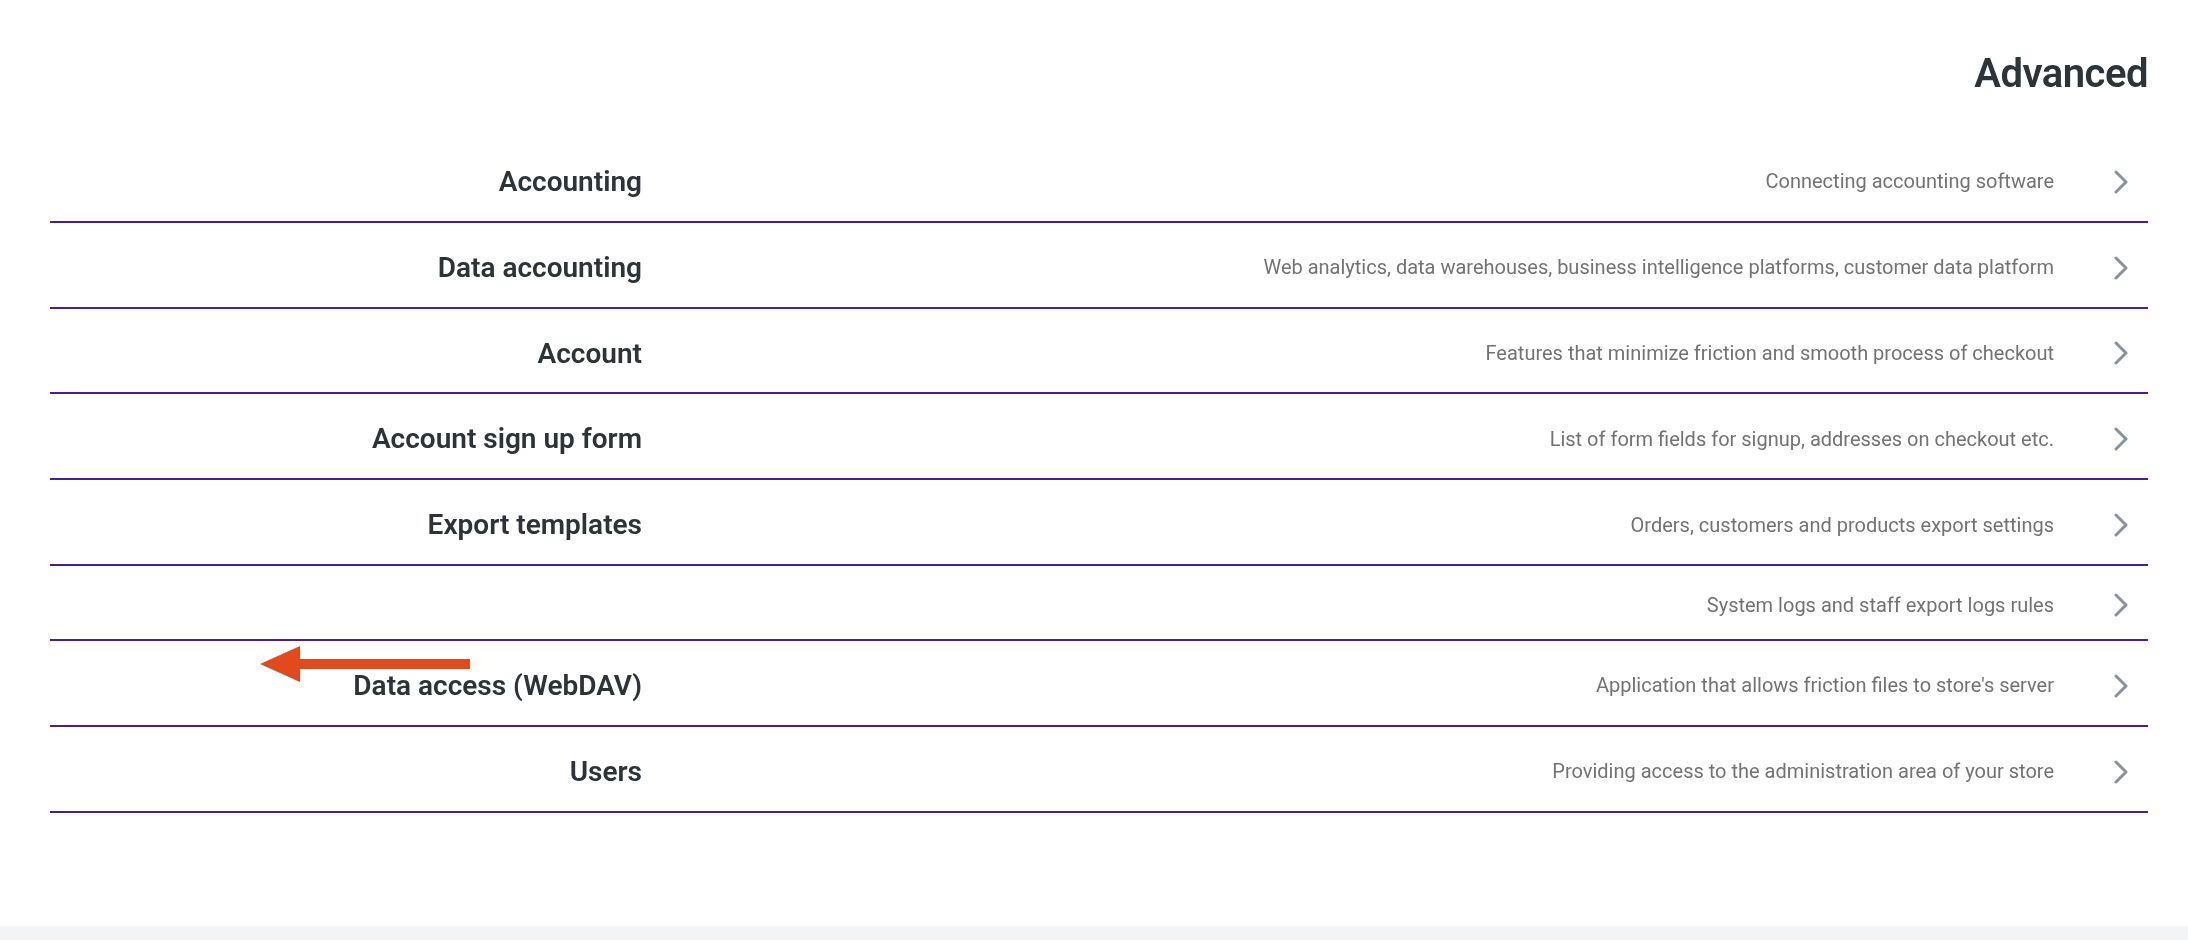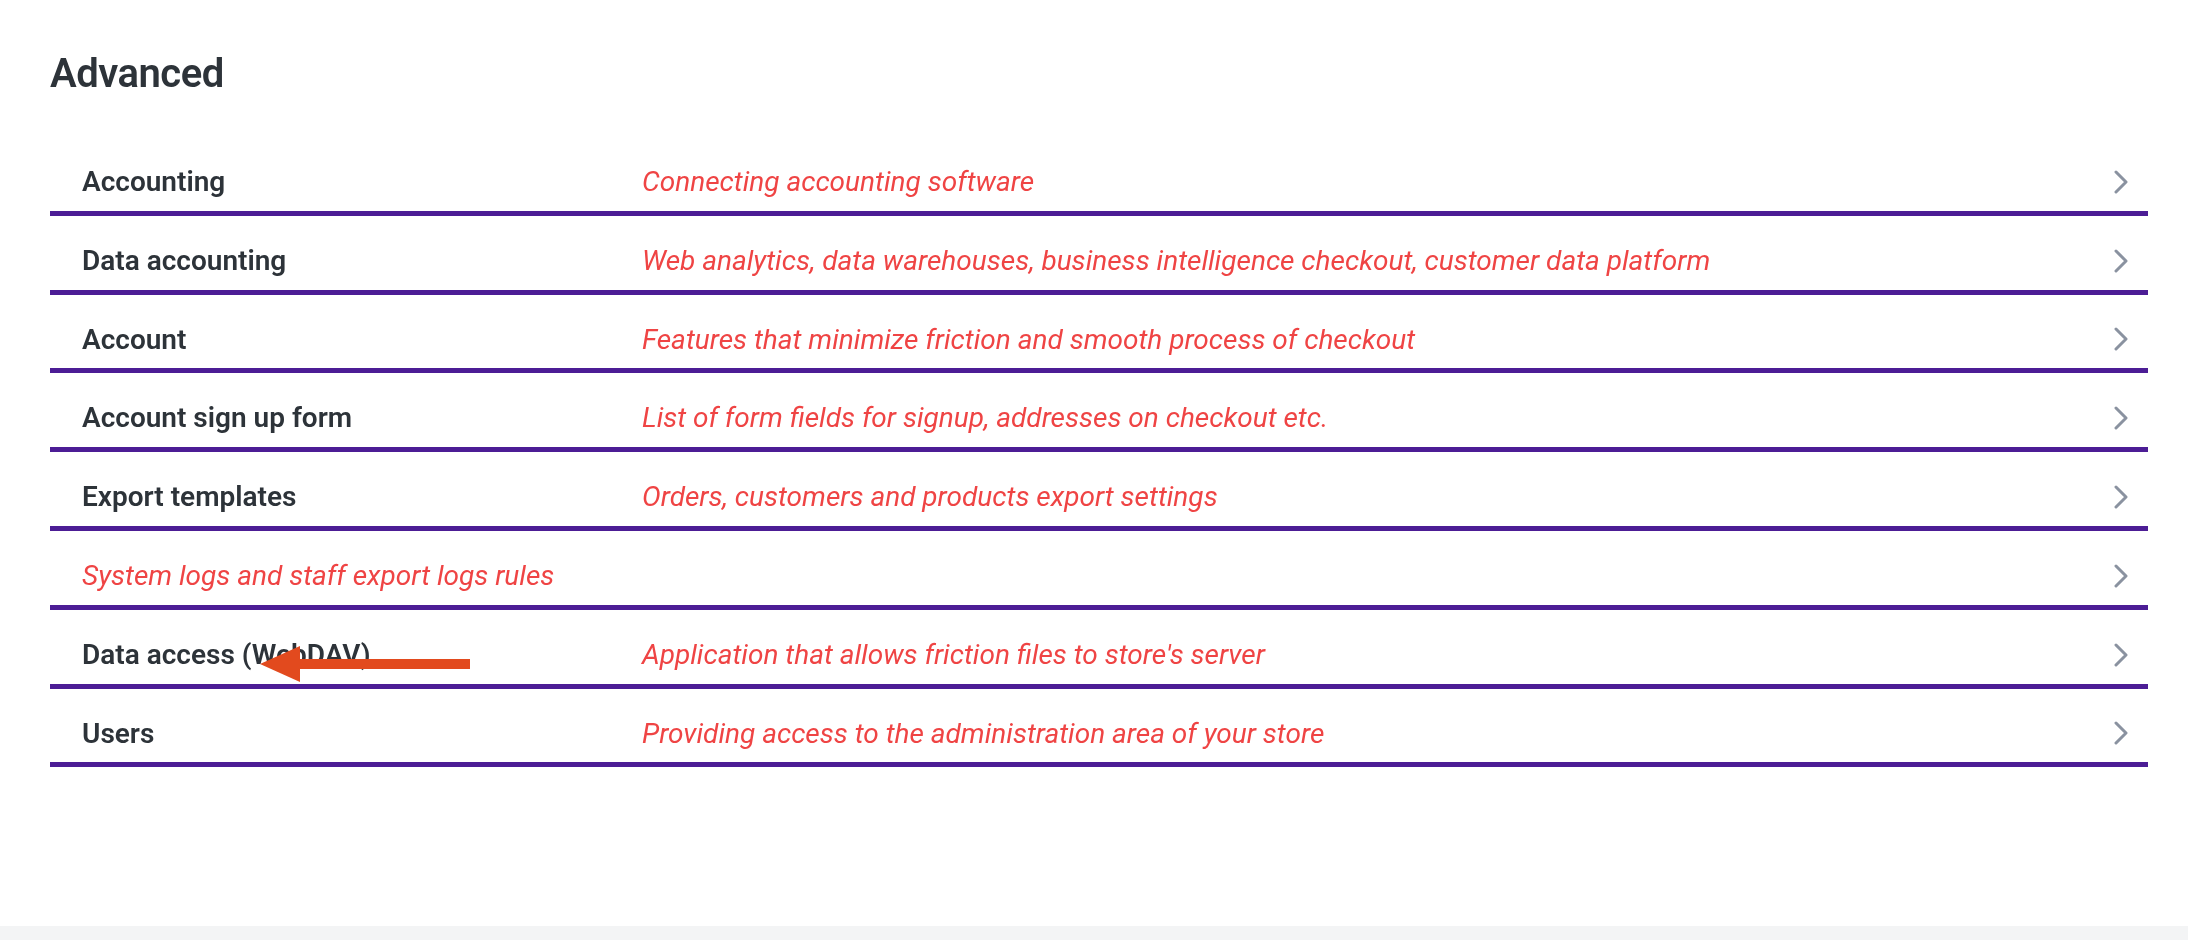--- a/index.html
+++ b/index.html
@@ -10,54 +10,54 @@
     body {
       font-family: -apple-system, BlinkMacSystemFont, "Segoe UI", Roboto, "Helvetica Neue", Arial, sans-serif;
       background: #ffffff;
       color: #2d3339;
       width: 2188px;
       height: 940px;
       position: relative;
     }
     .container {
       padding: 50px 40px 0 50px;
+      text-align: right;
     }
     .page-title {
       font-size: 40px;
       font-weight: 600;
       color: #2d3339;
       margin-bottom: 40px;
       letter-spacing: -0.5px;
     }
     .settings-list {
       width: 100%;
     }
     .settings-row {
       display: flex;
       align-items: center;
-      padding: 26px 0 10px 32px;
-      border-bottom: 5px solid #4c1d95;
+      padding: 26px 0 20px 32px;
+      border-bottom: 2px solid #4c1d95;
       cursor: pointer;
       position: relative;
     }
     .row-label {
       flex: 0 0 560px;
       font-size: 28px;
       font-weight: 600;
       color: #2d3339;
       line-height: 1.35;
     }
     .row-desc {
       flex: 1;
-      font-size: 28px;
+      font-size: 20px;
       font-weight: 400;
-      color: #ef4444;
+      color: #737373;
       line-height: 1.35;
       padding-right: 60px;
-      font-style: italic;
     }
     .chevron {
       flex: 0 0 auto;
       display: flex;
       align-items: center;
       justify-content: center;
       padding-right: 20px;
     }
     .chevron svg {
       width: 14px;
@@ -92,21 +92,21 @@
       <div class="row-desc">Connecting accounting software</div>
       <div class="chevron">
         <svg viewBox="0 0 14 24" fill="none">
             <path d="M2 2 L12 12 L2 22" stroke-width="3" stroke-linecap="round" stroke-linejoin="round"></path>
           </svg>
       </div>
     </div>
 
     <div class="settings-row">
       <div class="row-label">Data accounting</div>
-      <div class="row-desc">Web analytics, data warehouses, business intelligence checkout, customer data platform</div>
+      <div class="row-desc">Web analytics, data warehouses, business intelligence platforms, customer data platform</div>
       <div class="chevron">
         <svg viewBox="0 0 14 24" fill="none">
             <path d="M2 2 L12 12 L2 22" stroke-width="3" stroke-linecap="round" stroke-linejoin="round"></path>
           </svg>
       </div>
     </div>
 
     <div class="settings-row">
       <div class="row-label">Account</div>
       <div class="row-desc">Features that minimize friction and smooth process of checkout</div>

